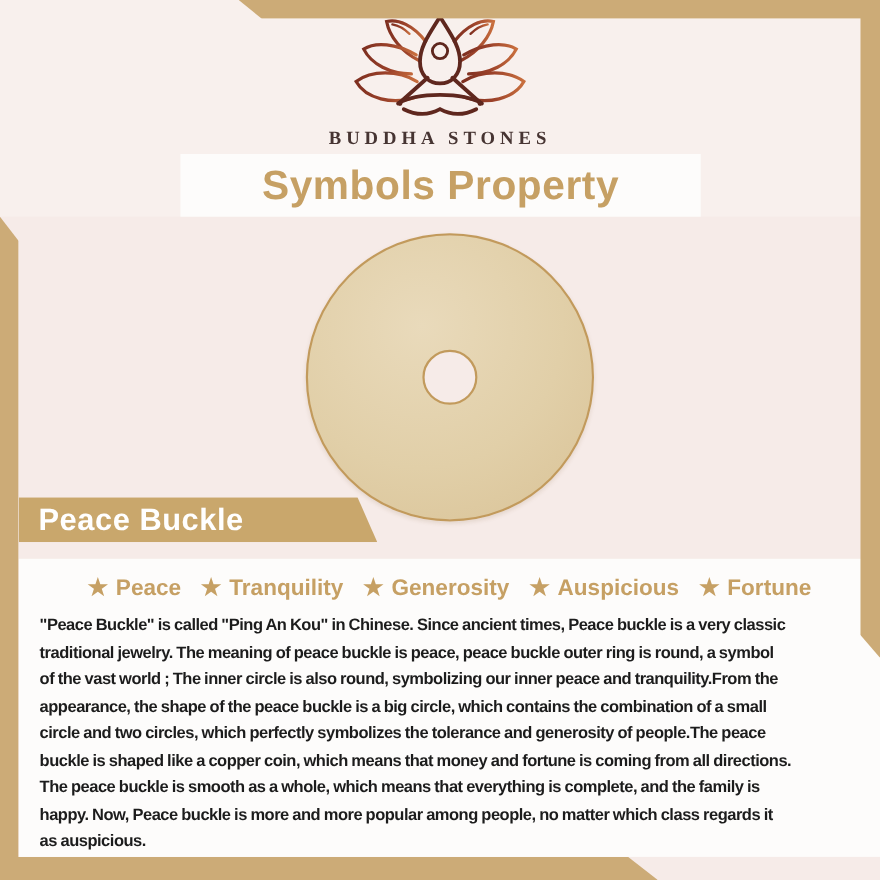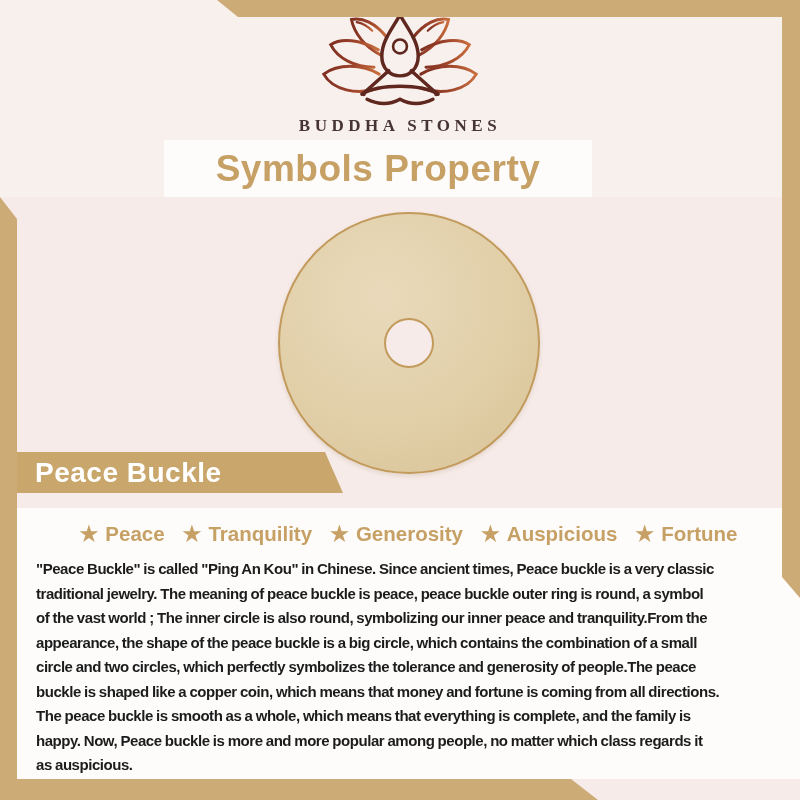--- a/index.html
+++ b/index.html
@@ -22,21 +22,21 @@
   .ribbon.left   { left:0; top:197px; width:17px; height:603px;
     clip-path:polygon(0 0,100% 22px,100% 100%,0 100%); }
   .ribbon.bottom { left:0; top:779px; width:598px; height:21px;
     clip-path:polygon(0 0,calc(100% - 27px) 0,100% 100%,0 100%); }
   
   .logo { position:absolute; left:0; top:10px; width:800px; text-align:center; }
   .logo svg { display:block; margin:0 auto; }
   .brand-name { margin-top:2px; font-family:"Liberation Serif", serif;
     font-size:17px; letter-spacing:4.5px; color:#463432; font-weight:700; }
   
-  .title-banner { position:absolute; left:164px; top:140px; width:428px; height:57px;
+  .title-banner { position:absolute; left:164px; top:140px; width:473px; height:57px;
     background:var(--panel,#fdfbfa); text-align:center; z-index:5; }
   .title-banner span { display:inline-block; line-height:57px; font-size:37px;
     font-weight:bold; color:var(--gold,#c6a064); letter-spacing:0.5px; }
   
   .buckle { position:absolute; left:278px; top:212px; width:262px; height:262px;
     border-radius:50%;
     border:2.5px solid var(--circleBorder,#c29a5c);
     background:radial-gradient(circle at 40% 32%, #e9dabb 0%, var(--circleFill,#e1cfa8) 55%, #d9c296 100%);
     display:flex; align-items:center; justify-content:center; z-index:2;
     box-shadow:0 2px 4px rgba(120,90,40,0.15); }

